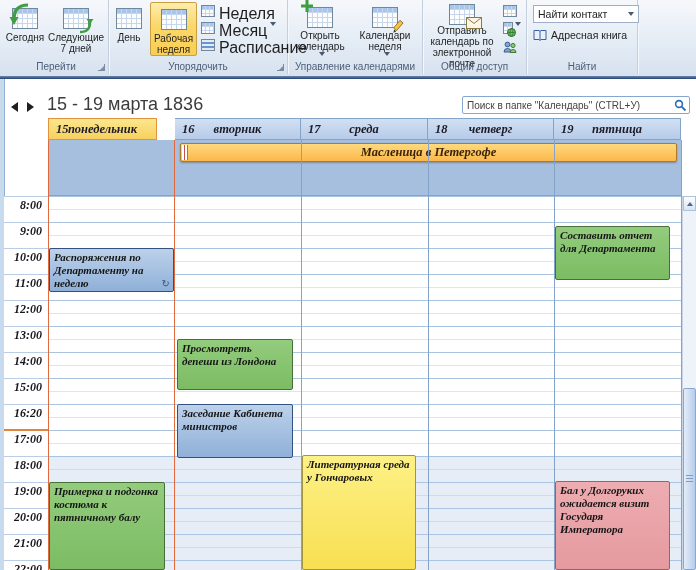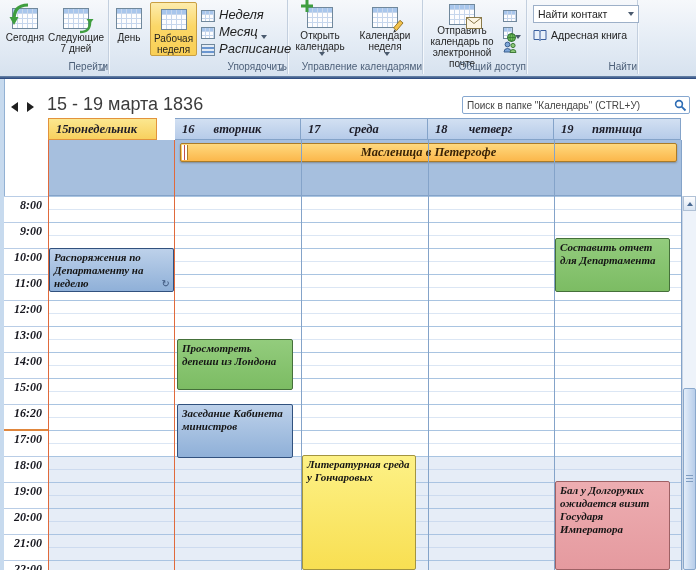--- a/index.html
+++ b/index.html
@@ -14,21 +14,21 @@
     background:linear-gradient(#f6f8fb,#e4ecf5 55%,#d7e2ef);
     display:flex;
   }
   .ribbon-bottom{
     position:absolute;top:76px;left:0;width:696px;height:3px;
     background:linear-gradient(#6d88ab,#24427a);
   }
   .rgroup{position:relative;height:74px;border-right:1px solid #c3cfde;box-shadow:1px 0 0 #f4f8fc;}
   .rg-content{display:flex;align-items:flex-start;height:57px;padding-top:2px;}
   .rg-label{
-    position:absolute;bottom:2px;left:0;right:0;text-align:right;
+    position:absolute;bottom:2px;left:0;right:0;text-align:center;
     font-size:10px;color:#4c5f78;white-space:nowrap;
   }
   .launcher{
     position:absolute;right:3px;bottom:3px;width:6px;height:6px;
     border-right:1px solid #7b8ca2;border-bottom:1px solid #7b8ca2;
   }
   .launcher::before{
     content:"";position:absolute;right:0;bottom:0;width:0;height:0;
     border-left:4px solid transparent;border-bottom:4px solid #7b8ca2;
   }
@@ -38,22 +38,22 @@
     font-family:"Liberation Sans",sans-serif;font-size:10px;line-height:11px;
     color:#1e1e1e;text-align:center;height:54px;cursor:default;
   }
   .bigbtn .iconwrap{height:28px;display:flex;align-items:center;justify-content:center;position:relative;}
   .bigbtn.sel{
     background:linear-gradient(#fdecad,#fbd768 45%,#f9cf55);
     border:1px solid #c99f42;border-radius:2px;
   }
   .smallstack{display:flex;flex-direction:column;justify-content:flex-start;padding-top:3px;}
   .smallbtn{
-    display:flex;align-items:flex-end;height:17px;font-size:13px;color:#1e1e1e;
-    padding:0 3px;white-space:nowrap;font-style:italic;
+    display:flex;align-items:flex-start;height:17px;font-size:16px;color:#1e1e1e;
+    padding:0 3px;white-space:nowrap;
   }
   .smallbtn .sicon{margin-right:4px;flex:0 0 auto;}
   .dd{
     display:inline-block;width:0;height:0;margin-left:3px;vertical-align:middle;
     border-left:3px solid transparent;border-right:3px solid transparent;
     border-top:4px solid #4a5a6e;
   }
   .contact-box{
     margin:5px 4px 0 6px;width:96px;height:16px;background:#fff;
     border:1px solid #9db0c8;display:flex;align-items:center;
@@ -383,30 +383,33 @@
   <div class="tlabel script" style="top:379px">18:00</div>
   <div class="tlabel script" style="top:405px">19:00</div>
   <div class="tlabel script" style="top:431px">20:00</div>
   <div class="tlabel script" style="top:457px">21:00</div>
   <div class="tlabel script" style="top:483px">22:00</div>
 
   <div class="event ev-blue script" style="left:49px;top:169px;width:125px;height:44px">
     <span>Распоряжения по Департаменту на неделю</span>
     <span class="recur">↻</span>
   </div>
+  <div class="event ev-green script" style="left:49px;top:403px;width:116px;height:88px">
+    <span>Примерка и подгонка костюма к пятничному балу</span>
+  </div>
   <div class="event ev-green script" style="left:177px;top:260px;width:116px;height:51px">
     <span>Просмотреть депеши из Лондона</span>
   </div>
   <div class="event ev-blue script" style="left:177px;top:325px;width:116px;height:54px">
     <span>Заседание Кабинета министров</span>
   </div>
   <div class="event ev-yellow script" style="left:302px;top:376px;width:114px;height:115px">
     <span>Литературная среда у Гончаровых</span>
   </div>
-  <div class="event ev-green script" style="left:555px;top:159px;width:115px;height:54px">
+  <div class="event ev-green script" style="left:555px;top:147px;width:115px;height:54px">
     <span>Составить отчет для Департамента</span>
   </div>
   <div class="event ev-pink script" style="left:555px;top:402px;width:115px;height:89px">
     <span>Бал у Долгоруких ожидается визит Государя Императора</span>
   </div>
 
   <div class="sbar">
     <div class="sbtn">
         <span class="up"></span>
       </div>

